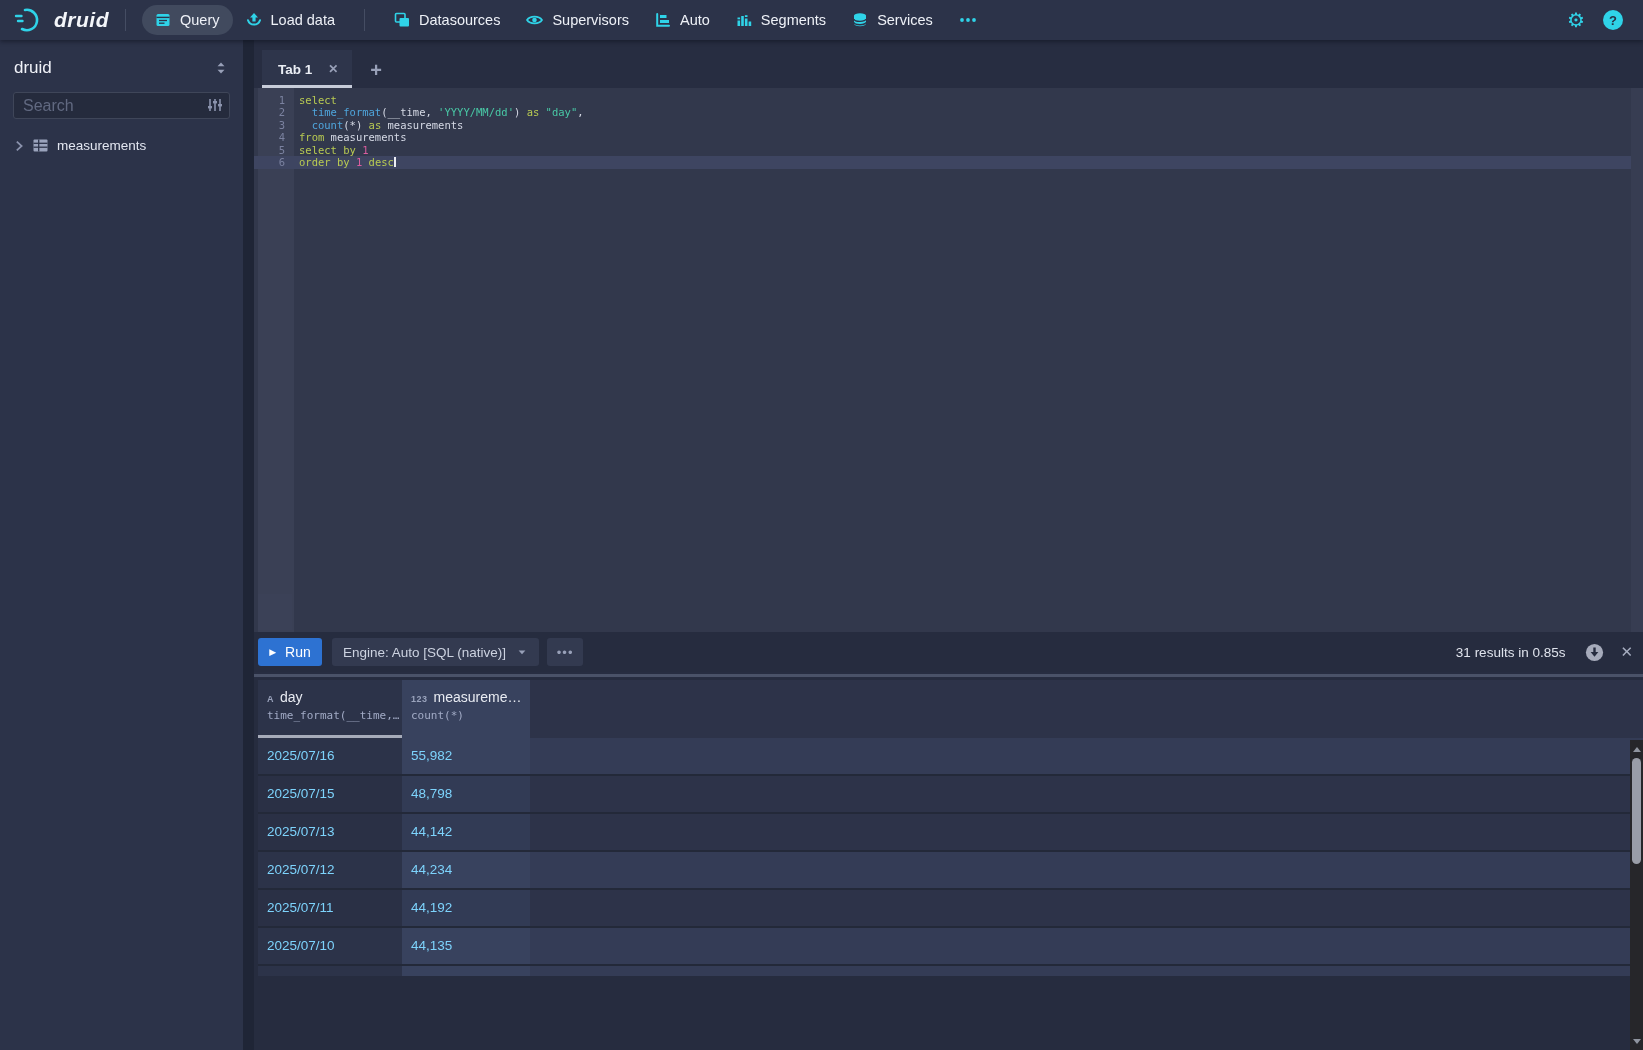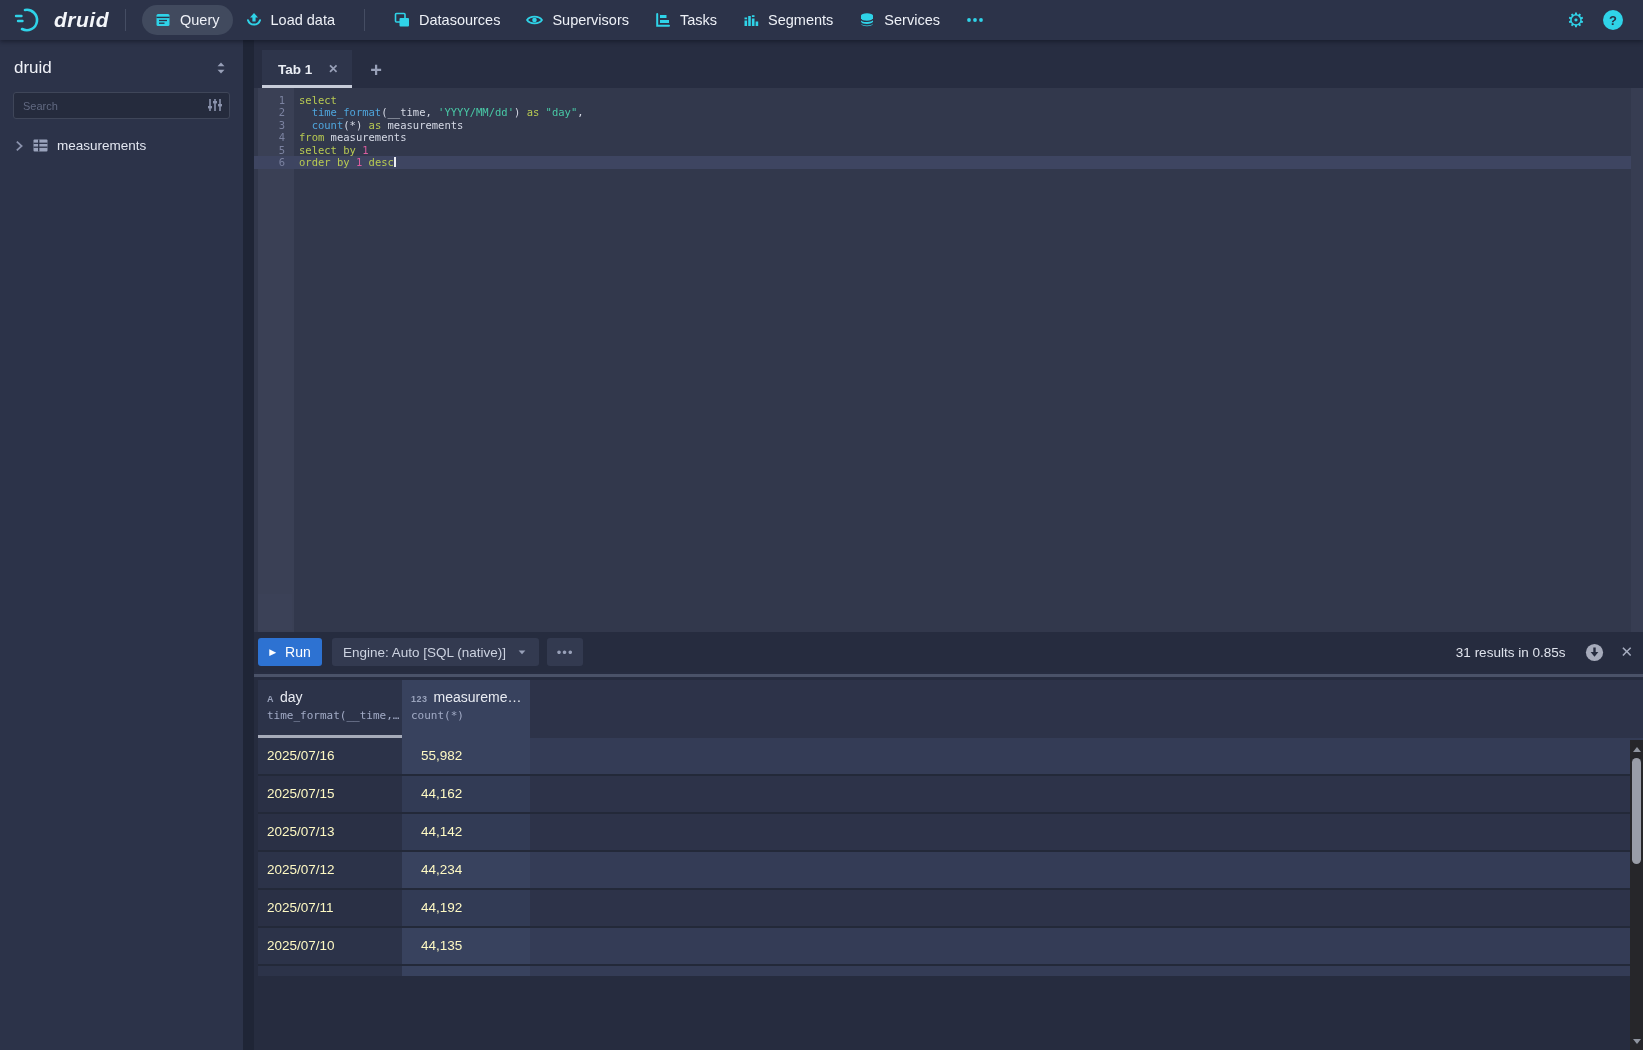--- a/index.html
+++ b/index.html
@@ -30,21 +30,21 @@
   .gear{font-size:20px;color:var(--cyan);line-height:1;}
   .help-circle{width:20px;height:20px;border-radius:50%;background:var(--cyan);color:#273044;
     font-weight:bold;font-size:13px;display:flex;align-items:center;justify-content:center;}
 
   
   .sidebar{position:absolute;left:0;top:40px;width:243px;bottom:0;background:var(--side-bg);z-index:10;}
   .schema-row{display:flex;align-items:center;justify-content:space-between;padding:18px 14px 12px 14px;}
   .schema-title{font-size:17px;color:#f0f2f8;}
   .search-wrap{margin:2px 13px 0 13px;position:relative;}
   .search-input{width:100%;height:27px;background:#252b3d;border:1px solid #3f4659;border-radius:3px;
-    color:#dfe3ed;font-size:11px;padding:0 30px 0 9px;font-family:"Liberation Sans",sans-serif;outline:none;}
+    color:#dfe3ed;font-size:16px;padding:0 30px 0 9px;font-family:"Liberation Sans",sans-serif;outline:none;}
   .search-input::placeholder{color:#616981;}
   .search-filter{position:absolute;right:7px;top:5px;}
   .tree{margin-top:12px;}
   .tree-row{display:flex;align-items:center;height:29px;padding-left:12px;gap:6px;cursor:pointer;}
   .tree-label{font-size:13.5px;color:#e2e6f0;margin-left:2px;}
 
   
   .main{position:absolute;left:254px;top:40px;right:0;bottom:0;background:var(--strip-bg);}
 
   
@@ -96,23 +96,23 @@
   .hcell{position:relative;padding:9px 0 0 9px;cursor:pointer;}
   .hcell.c1{width:144px;background:var(--c1);}
   .hcell.c2{width:128px;background:var(--c2l);}
   .hfill{flex:1;background:var(--row-d);}
   .hname{font-size:14px;color:#e8ebf2;display:flex;align-items:baseline;gap:6px;white-space:nowrap;overflow:hidden;}
   .htype{font-size:9px;font-weight:bold;color:#9aa3bc;letter-spacing:.5px;}
   .hexpr{margin-top:4px;font-family:"DejaVu Sans Mono",monospace;font-size:11px;color:#a2abc6;white-space:nowrap;overflow:hidden;}
   .sort-line{position:absolute;left:0;bottom:0;width:100%;height:3px;background:#a6abb9;}
   .rt-rows{}
   .result-row{display:flex;height:38px;border-bottom:2px solid var(--sep);}
-  .cell{line-height:36px;font-size:13.5px;color:#fef9c3;white-space:nowrap;overflow:hidden;cursor:pointer;}
+  .cell{line-height:36px;font-size:13.5px;color:#7dd3fc;white-space:nowrap;overflow:hidden;cursor:pointer;}
   .cell.c1{width:144px;padding-left:9px;}
-  .cell.c2{width:128px;padding-left:19px;}
+  .cell.c2{width:128px;padding-left:9px;}
   .cell.fill{flex:1;cursor:default;}
   .row-light .c1{background:var(--c1);} .row-light .c2{background:var(--c2l);} .row-light .fill{background:var(--row-l);}
   .row-dark  .c1{background:var(--c1d);} .row-dark  .c2{background:var(--c2d);} .row-dark  .fill{background:var(--row-d);}
   .result-row.partial{height:10px;border-bottom:none;}
   .result-row.partial .cell{line-height:10px;color:transparent;}
 
   
   .v-scrollbar{position:absolute;right:0;top:62px;bottom:0;width:13px;background:#26262a;}
   .sb-arrow{position:absolute;left:0;width:13px;height:14px;display:flex;align-items:center;justify-content:center;cursor:pointer;}
   .sb-arrow.up{top:2px;} .sb-arrow.down{bottom:2px;}
@@ -164,21 +164,21 @@
         <circle cx="8.5" cy="8" r="2.3" fill="#2fd3e8"></circle>
       </svg>
       <span>Supervisors</span>
     </div>
     <div class="nav-item">
       <svg width="16" height="16" viewBox="0 0 16 16">
         <path d="M2.2 2 V13.8 H14" fill="none" stroke="#2fd3e8" stroke-width="2" stroke-linecap="round"></path>
         <rect x="5" y="3" width="6.5" height="3" fill="#2fd3e8"></rect>
         <rect x="5" y="8" width="9" height="3" fill="#2fd3e8"></rect>
       </svg>
-      <span>Tasks</span>
+      <span>Auto</span>
     </div>
     <div class="nav-item">
       <svg width="16" height="16" viewBox="0 0 16 16">
         <rect x="1.5" y="8.5" width="2.6" height="5.5" fill="#2fd3e8"></rect>
         <rect x="5.2" y="4" width="2.6" height="10" fill="#2fd3e8"></rect>
         <rect x="8.9" y="6.5" width="2.6" height="7.5" fill="#2fd3e8"></rect>
         <rect x="12.6" y="9.5" width="2.6" height="4.5" fill="#2fd3e8"></rect>
         <rect x="1.5" y="5.5" width="2.6" height="1.8" fill="#2fd3e8"></rect>
         <rect x="8.9" y="3.2" width="2.6" height="1.8" fill="#2fd3e8"></rect>
       </svg>
@@ -317,21 +317,21 @@
         <div class="hfill"></div>
       </div>
       <div class="rt-rows">
           <div class="result-row row-light">
             <div class="cell c1">2025/07/16</div>
             <div class="cell c2">55,982</div>
             <div class="cell fill"></div>
           </div>
           <div class="result-row row-dark">
             <div class="cell c1">2025/07/15</div>
-            <div class="cell c2">44,162</div>
+            <div class="cell c2">48,798</div>
             <div class="cell fill"></div>
           </div>
           <div class="result-row row-dark">
             <div class="cell c1">2025/07/13</div>
             <div class="cell c2">44,142</div>
             <div class="cell fill"></div>
           </div>
           <div class="result-row row-light">
             <div class="cell c1">2025/07/12</div>
             <div class="cell c2">44,234</div>

